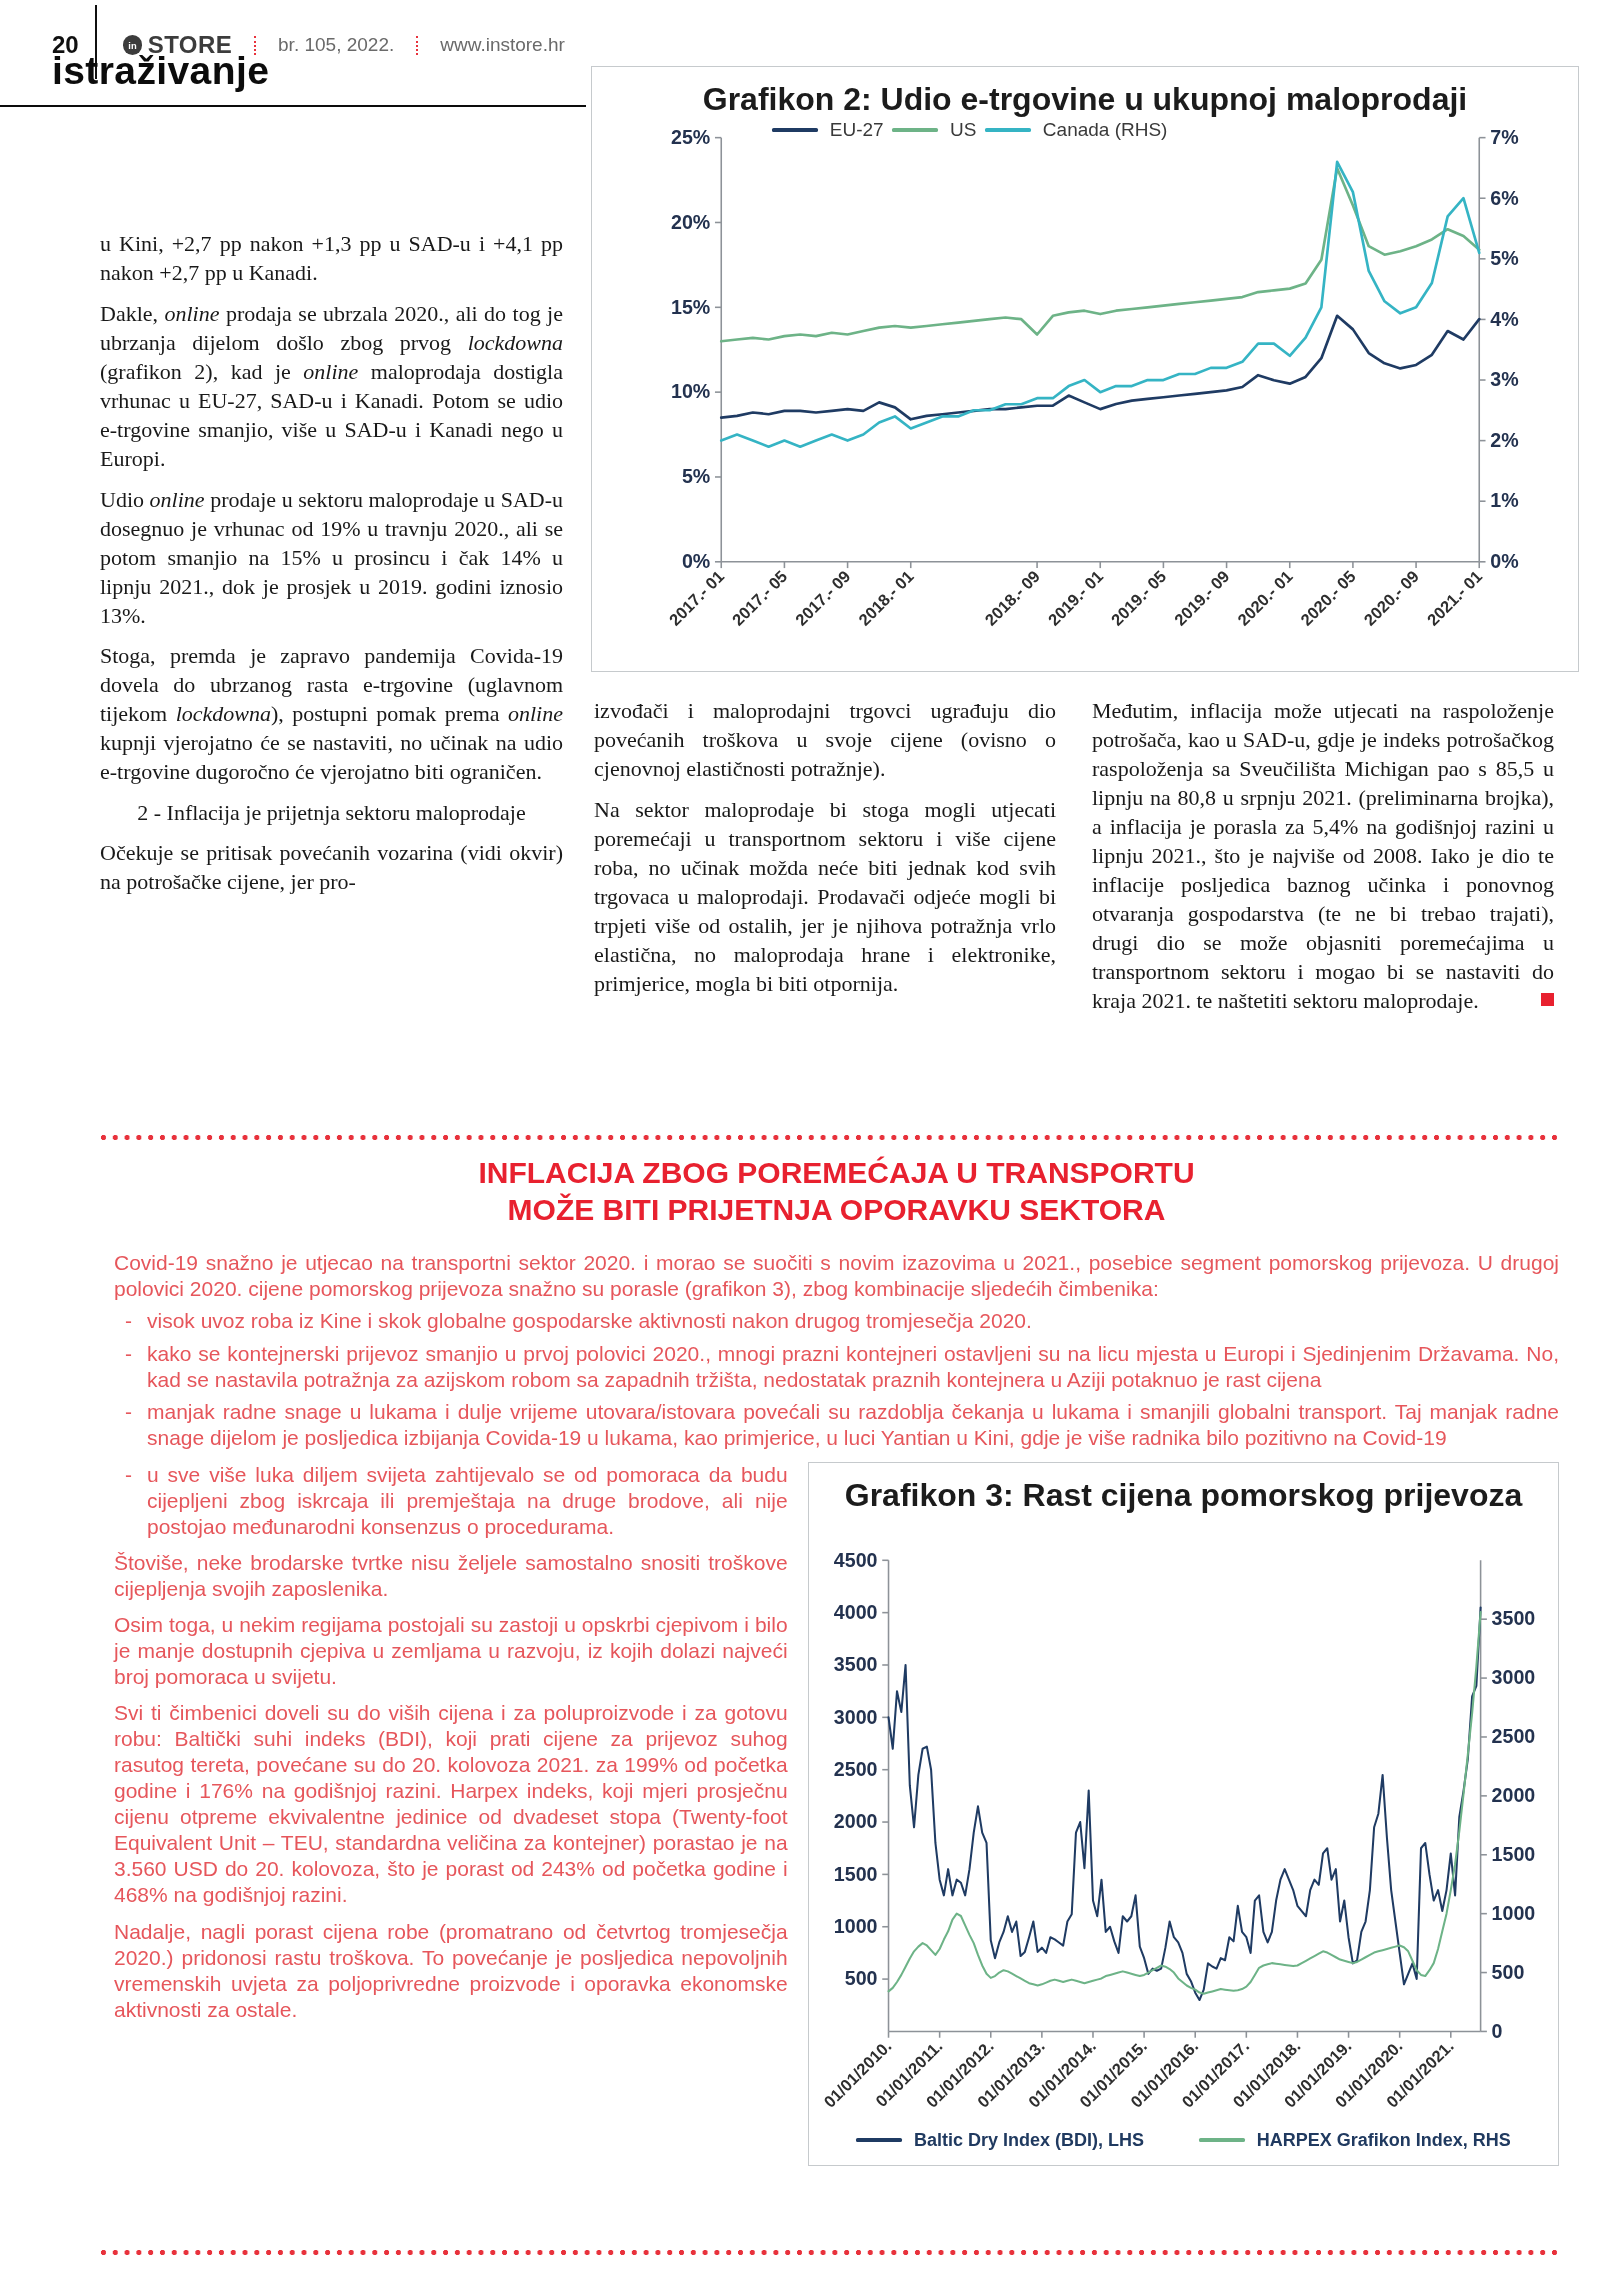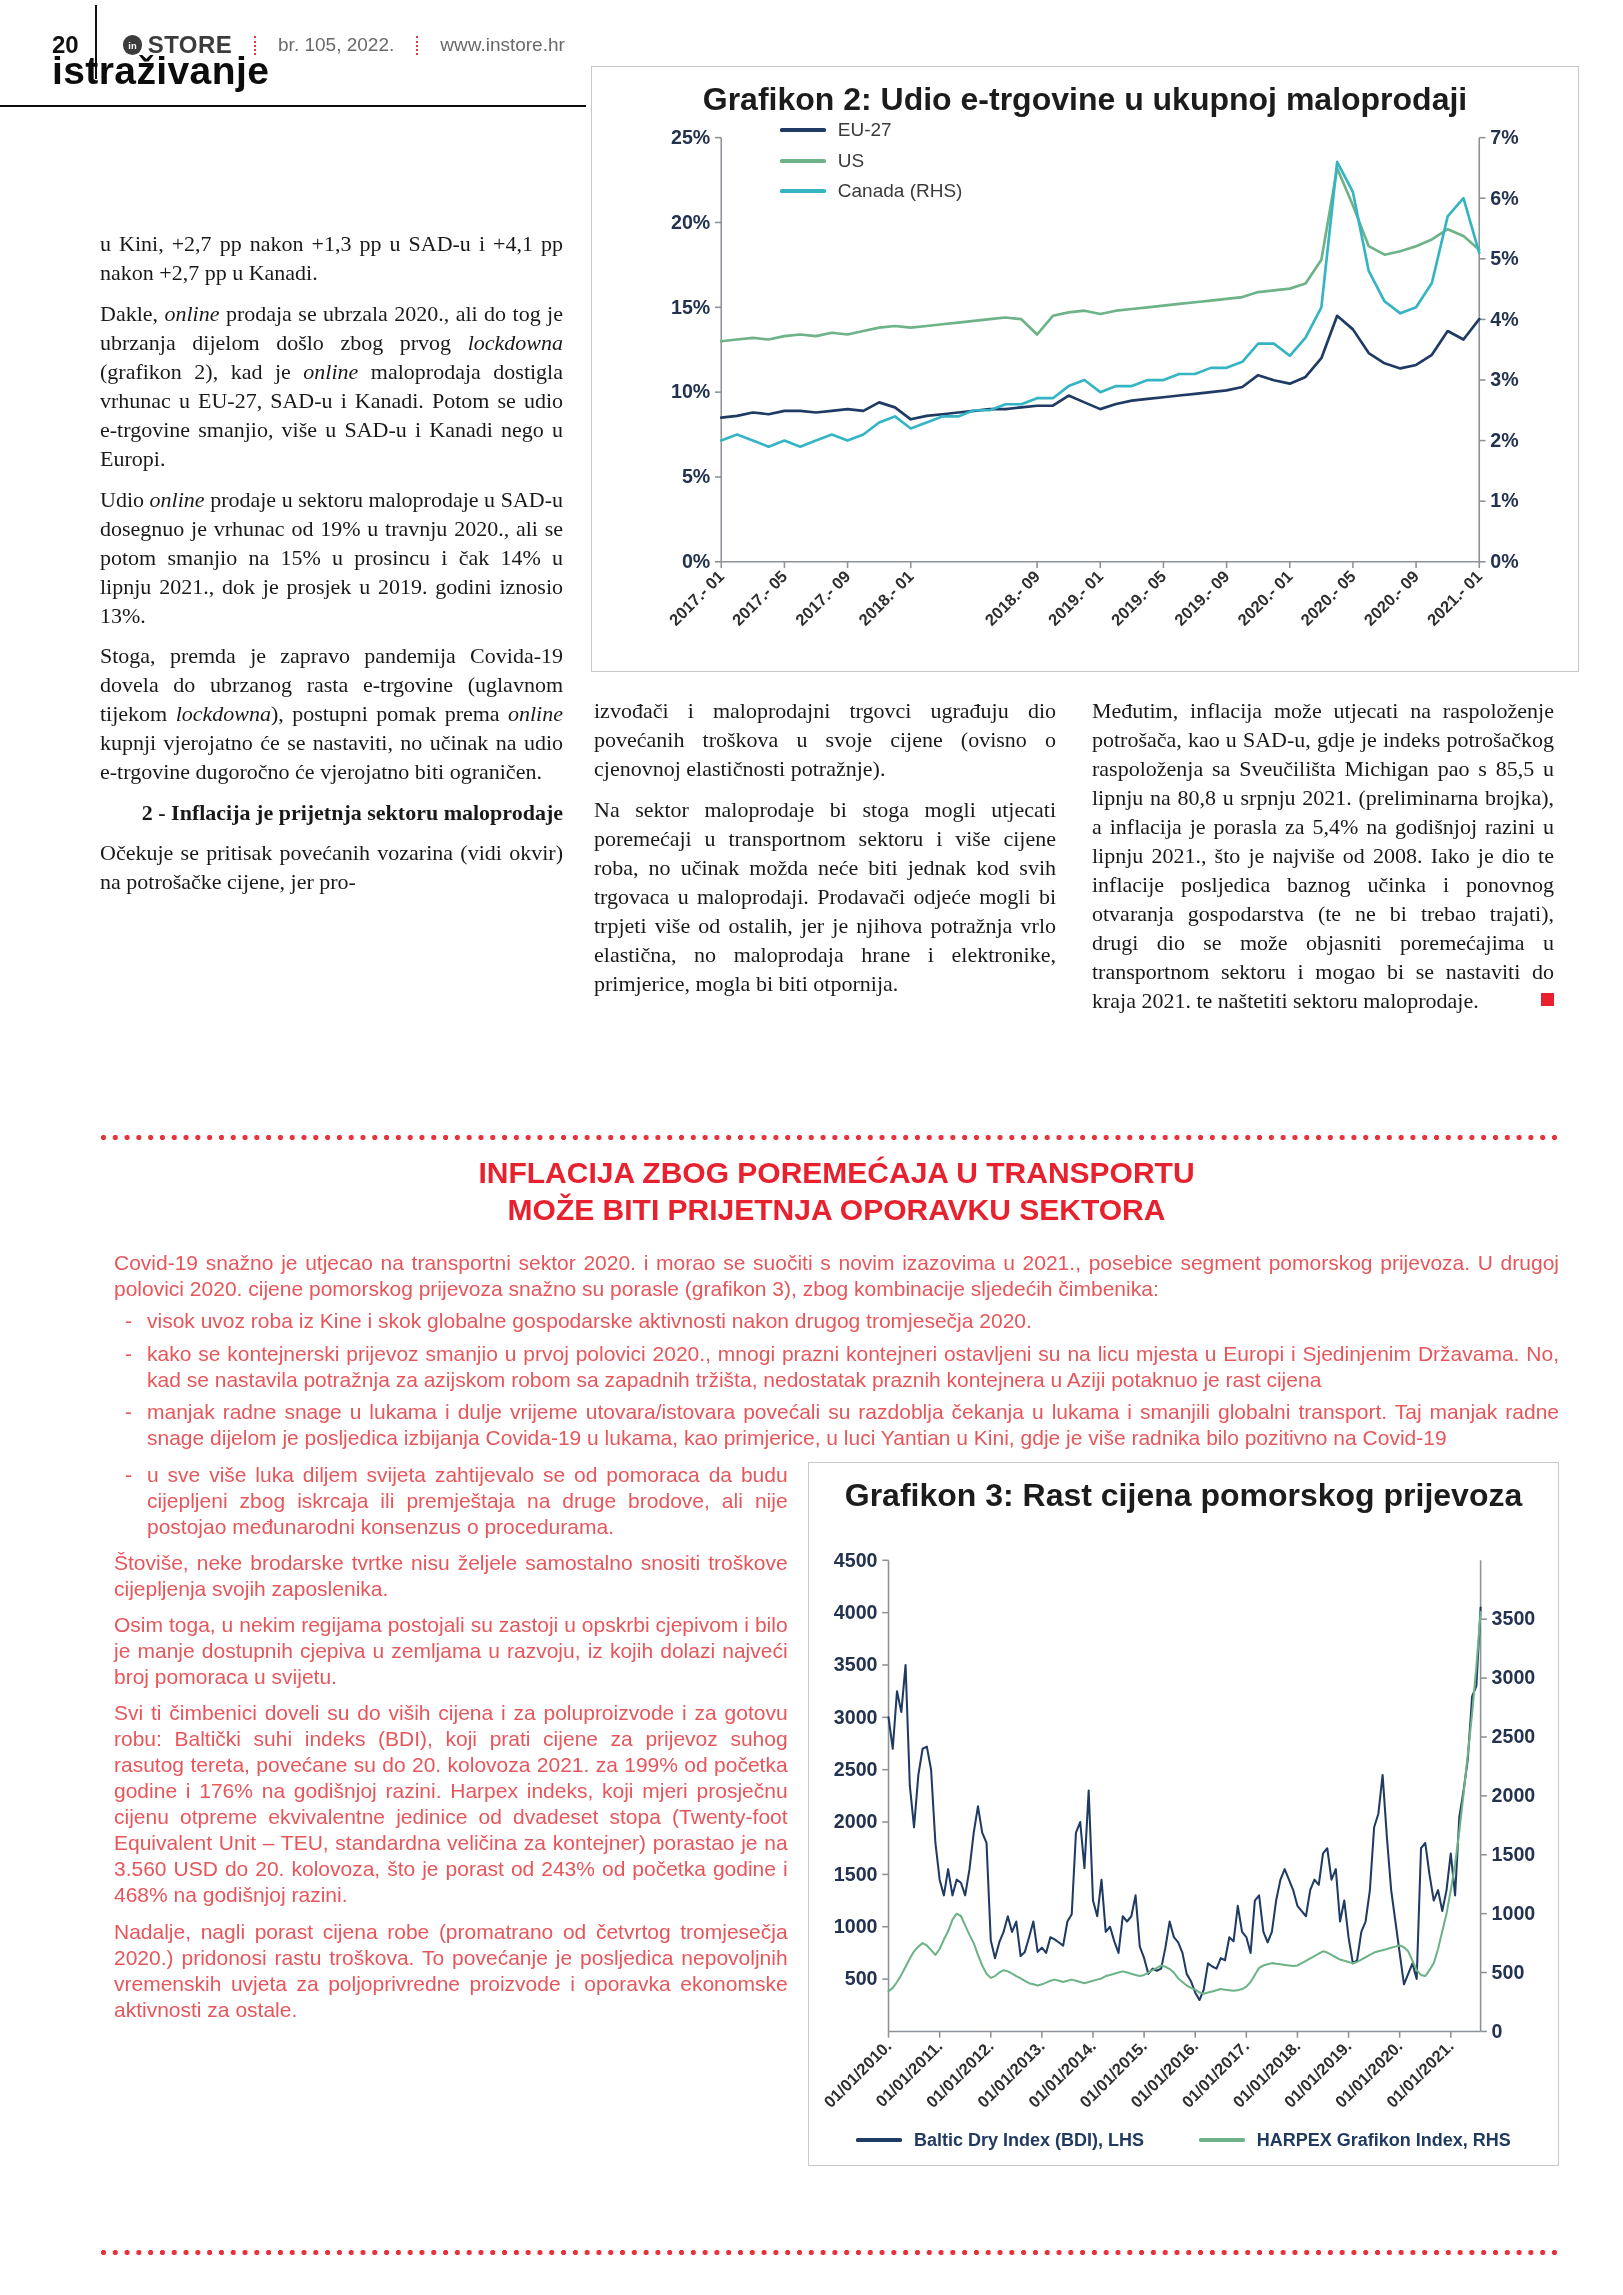--- a/index.html
+++ b/index.html
@@ -18,30 +18,30 @@
 
   .section-title{position:absolute;left:52px;top:49px;font-family:"Liberation Sans",sans-serif;font-size:39px;font-weight:bold;color:#0c0c0c;letter-spacing:0.4px}
   .title-rule{position:absolute;left:0;top:105px;width:586px;height:2.4px;background:#0c0c0c}
 
   
   .col{position:absolute;font-family:"Liberation Serif",serif;font-size:22px;line-height:29px;text-align:justify;color:#191919}
   .col p{margin-bottom:11.8px}
   .col1{left:100px;top:229px;width:463px}
   .col2{left:594px;top:696px;width:462px}
   .col3{left:1092px;top:696px;width:462px}
-  .subhead{font-family:"Liberation Serif",serif;font-size:22px;line-height:29px;font-weight:bold;margin:6.3px 0 11px;text-align:right}
+  .subhead{font-family:"Liberation Serif",serif;font-size:22px;line-height:29px;font-weight:normal;margin:6.3px 0 11px;text-align:center}
   .end-square{display:inline-block;width:13.4px;height:13.4px;background:var(--red_title,#e8212f);float:right;margin-top:7px}
 
   
   .chart-box{background:#fff;border:1.6px solid var(--border,#c6cacd)}
   .chart2{position:absolute;left:591px;top:66px;width:988px;height:606px}
   .chart-title{text-align:center;font-family:"Liberation Sans",sans-serif;font-weight:bold;font-size:32px;color:#1c1c1c;margin-top:14px}
   .chart2 svg{position:absolute;left:1.6px;top:47px;width:985px;height:550px}
   .legend{font-family:"Liberation Sans",sans-serif}
-  .legend2{position:absolute;left:188px;top:52px;display:flex;flex-direction:column;gap:8.6px;z-index:2}
+  .legend2{position:absolute;left:180px;top:52px;display:flex;flex-direction:row;gap:8.6px;z-index:2}
   .lrow{display:flex;align-items:center;gap:11.8px;font-size:19px;color:#3a3a3a}
   .swatch{display:inline-block;width:46px;height:3.9px;border-radius:1.6px}
 
   .chart3{position:relative;width:751px;height:704px;flex:none}
   .chart3 svg{position:absolute;left:0.8px;top:50px;width:735px;height:605px}
   .legend3{position:absolute;bottom:14px;left:0;width:100%;display:flex;justify-content:center;gap:55px}
   .legend3 .lrow{font-weight:bold;color:#203a60;font-size:18px}
 
   .ytick{font-family:"Liberation Sans",sans-serif;font-size:25px;font-weight:bold;fill:#23324f}
   .xtick{font-family:"Liberation Sans",sans-serif;font-size:21px;font-weight:bold;fill:#2e2e2e}

